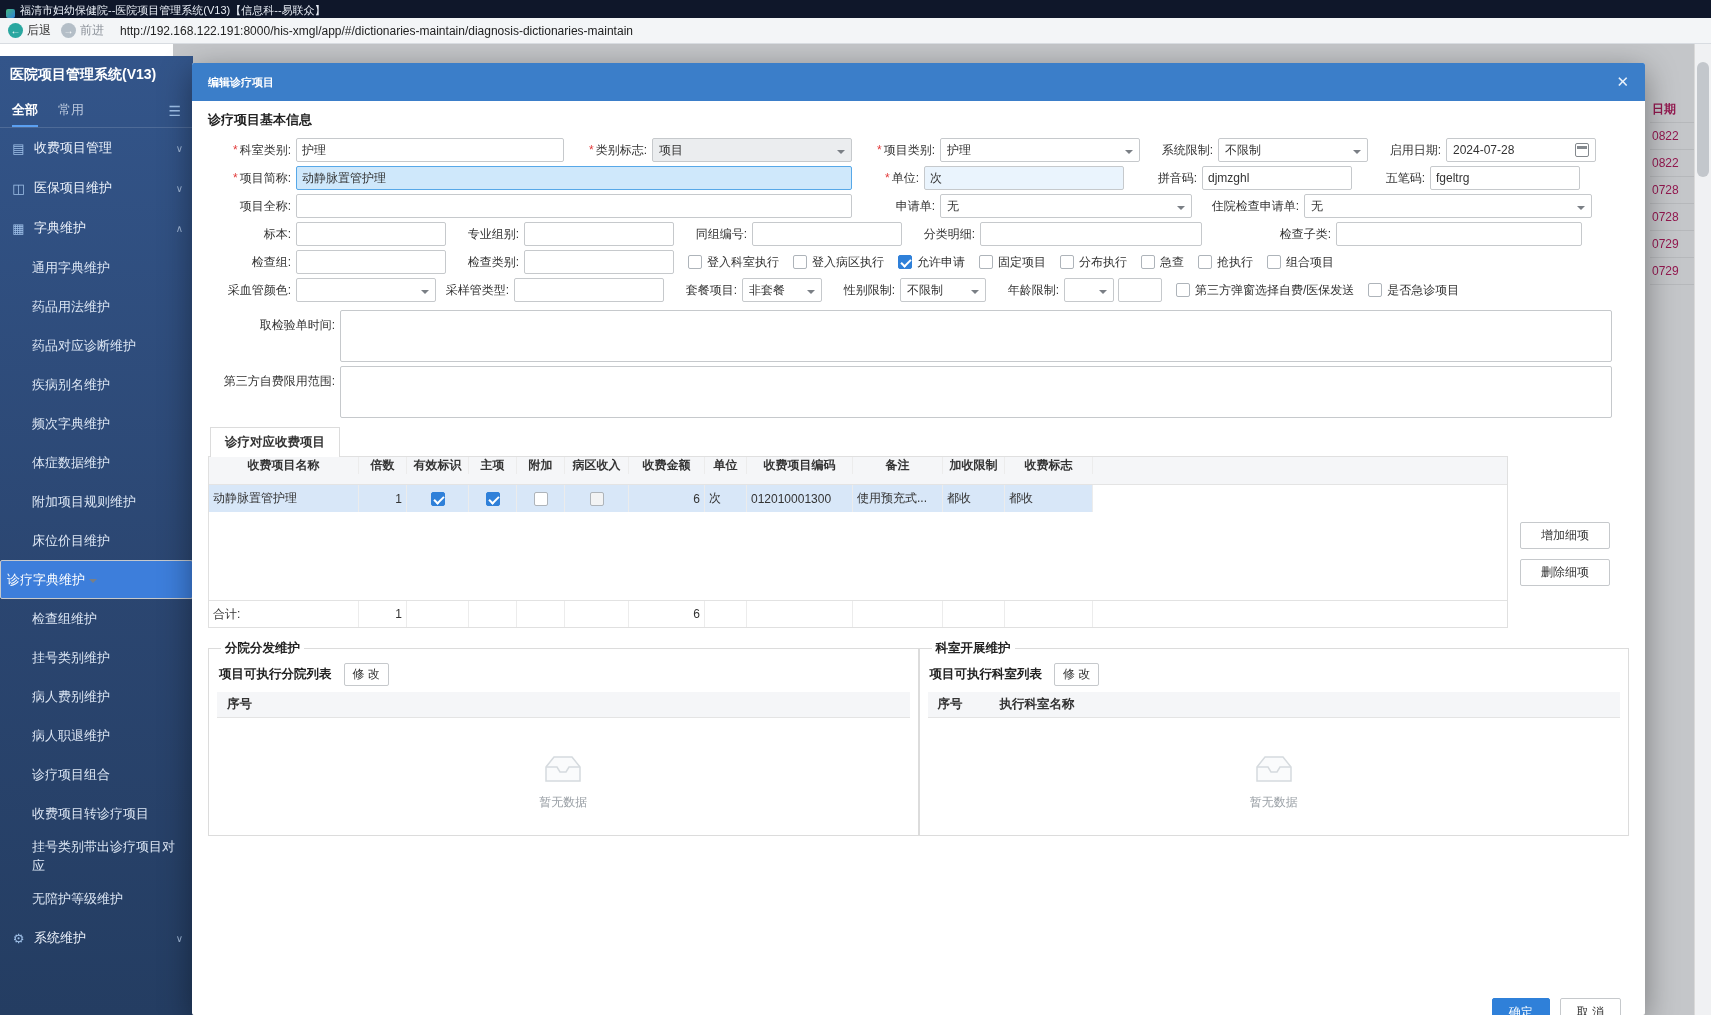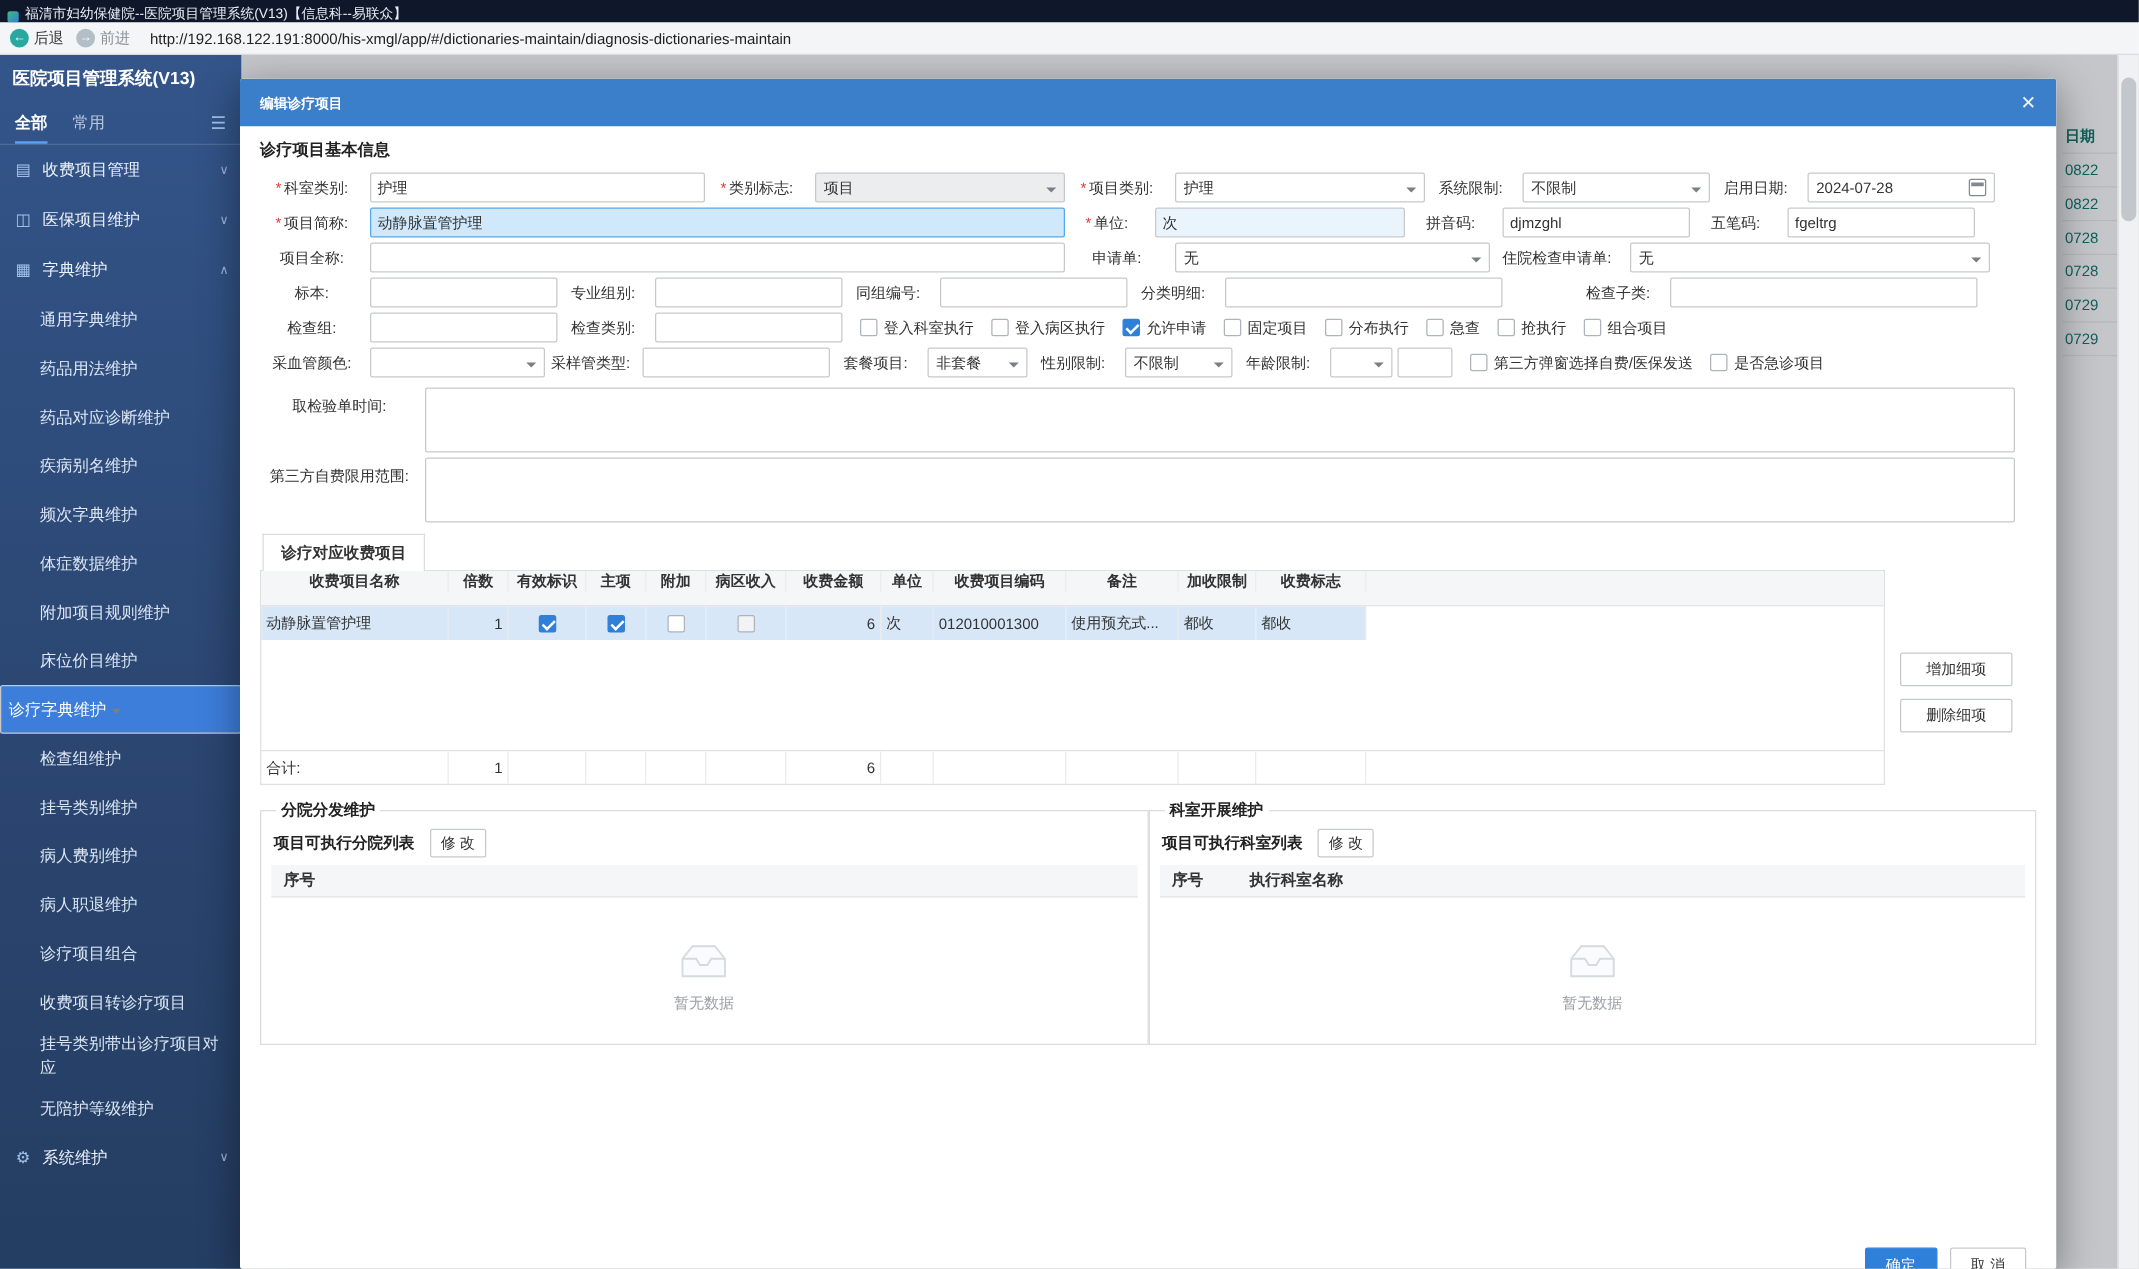--- a/index.html
+++ b/index.html
@@ -8,50 +8,50 @@
 .titlebar{position:absolute;left:0;top:0;width:100%;height:18px;background:#0f172a;color:#e8edf5;font-size:11px;display:flex;align-items:flex-end;gap:5px;padding-left:6px;z-index:80}
 .favicon{width:9px;height:9px;border-radius:2px;background:linear-gradient(135deg,#43b97f,#2f7fd9)}
 .toolbar{position:absolute;left:0;top:18px;width:100%;height:26px;background:#f3f5f7;border-bottom:1px solid #d8dce1;display:flex;align-items:center;font-size:12px;color:#333;padding-left:8px;z-index:80}
 .navbtn{display:flex;align-items:center;gap:4px;margin-right:10px;cursor:pointer}
 .navico{width:15px;height:15px;border-radius:50%;color:#fff;font-size:10px;line-height:15px;text-align:center;flex:none}
 .navbtn.back .navico{background:#2aa7a0}
 .navbtn.fwd .navico{background:#b4bec7}
 .navbtn.fwd{color:#8a9098}
 .url{margin-left:6px;color:#222;flex:1;white-space:nowrap;overflow:hidden}
 
-.sidebar{position:absolute;left:0;top:44px;bottom:0;width:193px;background:linear-gradient(180deg,#33558a 0%,#2b4671 55%,#243d62 100%);z-index:40;overflow:hidden}
+.sidebar{position:absolute;left:0;top:56px;bottom:0;width:193px;background:linear-gradient(180deg,#33558a 0%,#2b4671 55%,#243d62 100%);z-index:40;overflow:hidden}
 .sb-title{height:38px;display:flex;align-items:center;padding-left:10px;font-size:14px;font-weight:bold;color:#fff;white-space:nowrap}
 .sb-tabs{height:34px;display:flex;align-items:center;padding:0 12px;gap:20px;font-size:13px;border-bottom:1px solid rgba(255,255,255,.14)}
 .sb-tab{height:100%;display:flex;align-items:center;color:#b9c7dd;cursor:pointer;border-bottom:2px solid transparent}
 .sb-tab.active{color:#fff;font-weight:bold;border-bottom-color:#5ba0f2}
 .sb-menuico{margin-left:auto;color:#9fc0e8;font-size:14px;cursor:pointer}
 .grp{height:40px;display:flex;align-items:center;padding:0 10px;font-size:13px;color:#ecf2fb;cursor:pointer}
 .grp .gi{width:17px;margin-right:7px;color:#9fc0e8;font-size:13px;text-align:center;flex:none}
 .grp .gl{flex:1;white-space:nowrap}
 .grp .chev{color:#9fb6d6;font-size:10px}
 .sub{min-height:39px;display:flex;align-items:center;padding:4px 8px 4px 32px;font-size:13px;color:#dce6f4;cursor:pointer;line-height:19px}
 .sub.sel{background:#3d7edb;color:#fff}
 
 .main{position:absolute;left:173px;top:44px;right:0;bottom:0;background:#fff}
 .collapse{position:absolute;left:0;top:50px;width:13px;height:30px;background:#31537f;color:#d7e4f5;font-size:12px;display:flex;align-items:center;justify-content:center;border-radius:0 4px 4px 0}
-.datecol{position:absolute;left:1477px;top:52px;width:50px;font-size:12px;color:#0f766e}
+.datecol{position:absolute;left:1477px;top:52px;width:50px;font-size:12px;color:#be185d}
 .dc{height:27px;display:flex;align-items:center;border-bottom:1px solid #ededed;padding-left:2px}
 .dc.h{font-weight:bold}
 .overlay{position:absolute;left:0;top:0;right:0;bottom:0;background:rgba(18,26,38,.25);z-index:10}
 .scrollbar{position:absolute;right:0;top:44px;bottom:0;width:17px;background:#f0f1f3;border-left:1px solid #d9d9d9;z-index:70}
 .thumb{position:absolute;top:18px;left:2px;width:12px;height:115px;background:#c3c7cc;border-radius:6px}
 
 .modal{position:absolute;left:192px;top:63px;width:1453px;height:952px;background:#fff;z-index:60;box-shadow:0 8px 32px rgba(0,0,0,.4);border-radius:2px;overflow:hidden}
 .m-head{height:38px;background:#3b7ec9;display:flex;align-items:center;padding:0 16px;color:#fff}
 .m-title{font-size:11px;font-weight:bold}
 .m-close{margin-left:auto;font-size:15px;cursor:pointer;color:#eaf2fb}
 .m-body{padding:10px 16px 0 16px;font-size:12px;color:#333}
 .sec-t{font-size:13px;font-weight:bold;color:#222;margin-bottom:7px}
 .frow{display:flex;align-items:center;height:28px}
-.lb{text-align:center;padding-right:5px;white-space:nowrap;color:#333;flex:none}
+.lb{text-align:right;padding-right:5px;white-space:nowrap;color:#333;flex:none}
 .req{color:#e23b3b;font-style:normal;margin-right:2px}
 .in{height:24px;border:1px solid #c6c9cc;border-radius:2px;padding:0 5px;font-size:12px;font-family:inherit;color:#333;background:#fff;flex:none}
 .in.blue{background:#eaf4fd}
 .in.focus{background:#cfe8fb;border-color:#57a8e8}
 .sel{height:24px;border:1px solid #c6c9cc;border-radius:2px;display:flex;align-items:center;padding:0 6px;background:#fff;cursor:pointer;flex:none}
 .sel .st{flex:1;white-space:nowrap;overflow:hidden}
 .sel::after{content:"";width:0;height:0;border:4px solid transparent;border-top-color:#7a7f85;margin-left:4px;margin-top:7px;flex:none}
 .sel.dis{background:#ebedef}
 .sel.date::after{display:none}
 .cal{width:14px;height:14px;border:1px solid #84898e;border-radius:2px;position:relative;flex:none;margin-left:4px}

